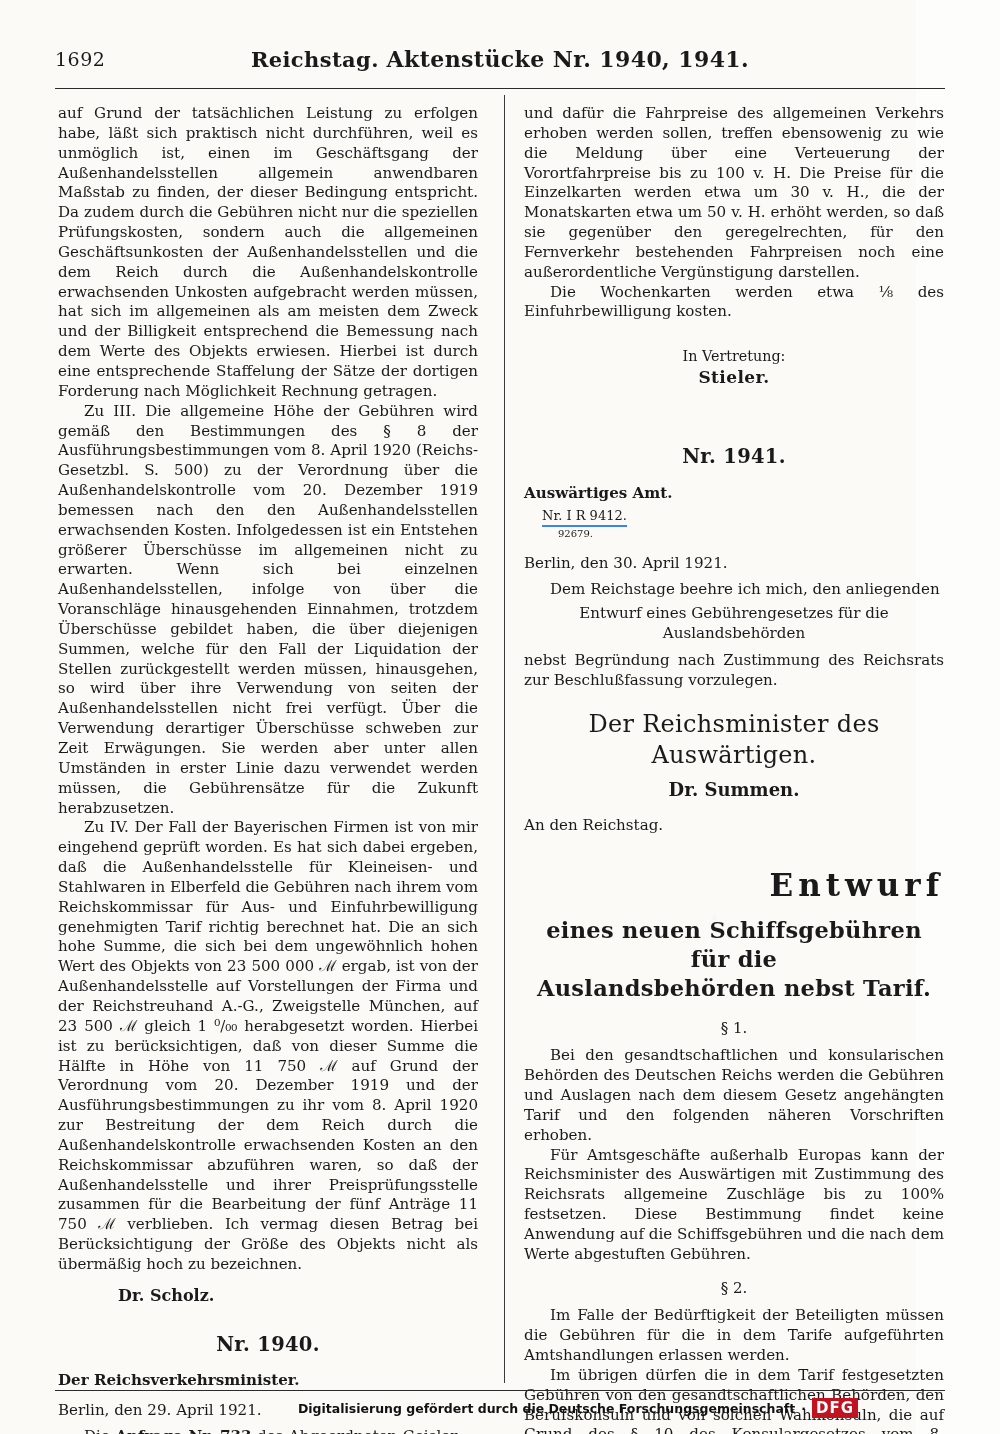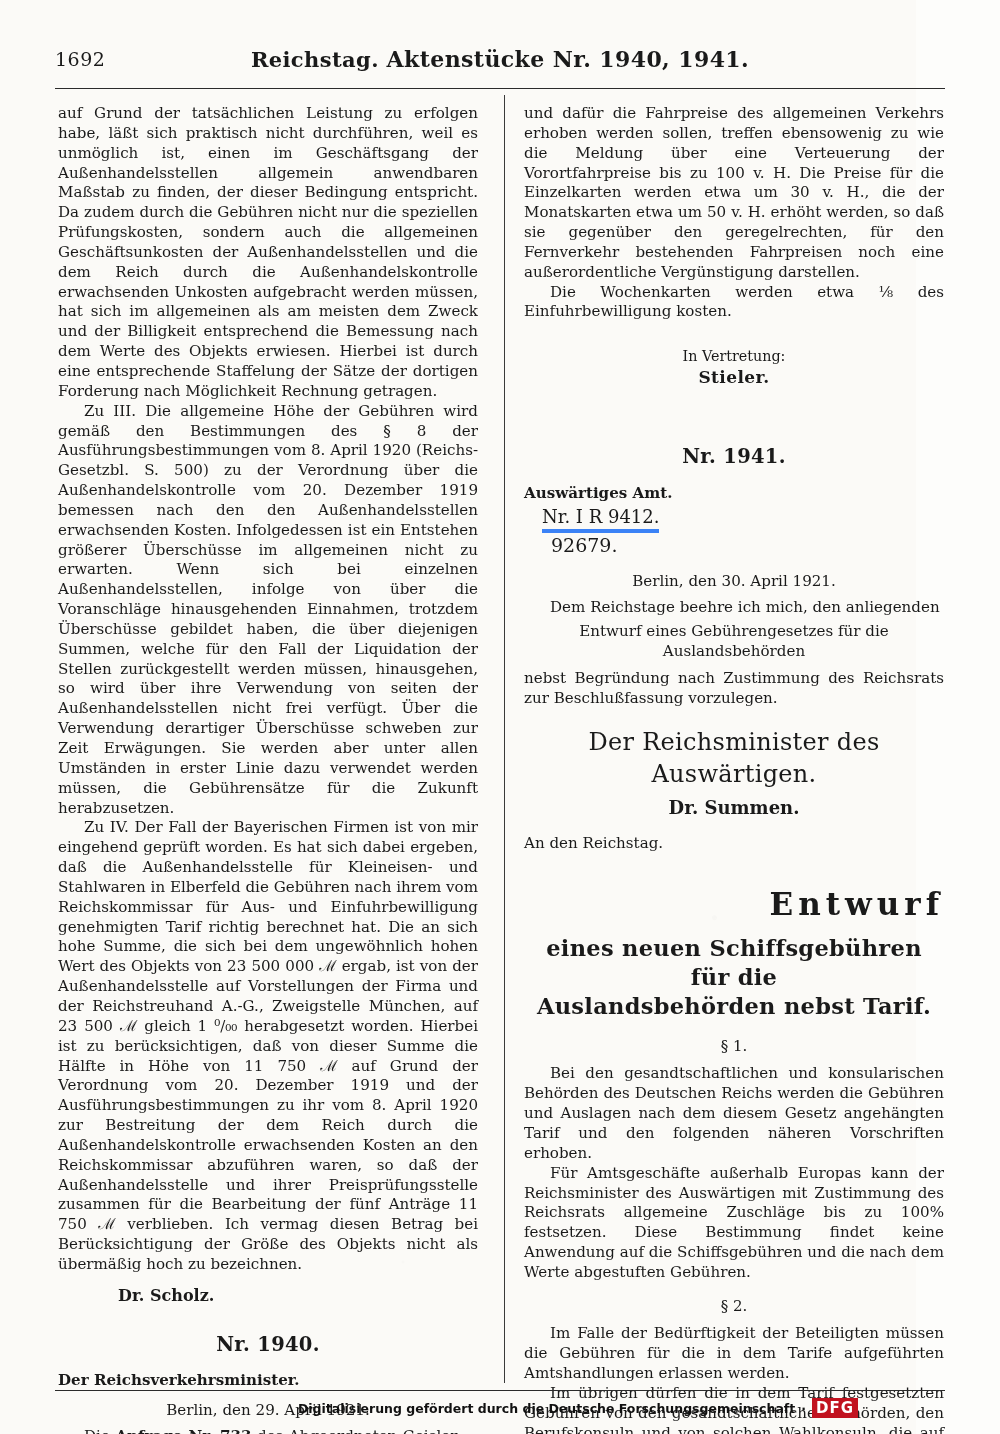--- a/index.html
+++ b/index.html
@@ -82,33 +82,33 @@
     font-size:16px;
   }
   .nrhead{
     text-align:center;
     font-weight:700;
     font-size:19.5px;
     margin:26px 0 14px 0;
     letter-spacing:.3px;
   }
   .dateline{
-    text-align:center;
+    text-align:left;
     margin:10px 0 6px 0;
   }
   .officeline{font-weight:700;margin:0 0 2px 0;}
   .refno{
     margin-left:18px;
-    font-size:18px;
+    font-size:13px;
     line-height:1.25;
-    border-bottom:4px solid #3b82f6;
+    border-bottom:2px solid #3b82f6;
     display:inline-block;
     padding-bottom:1px;
   }
-  .refno2{margin-left:27px;font-size:19px;}
+  .refno2{margin-left:34px;font-size:10px;}
   .title-entwurf{
     text-align:right;
     font-weight:700;
     font-size:31px;
     letter-spacing:5px;
     margin:30px 0 10px 0;
   }
   .title-sub{
     text-align:center;
     font-weight:700;

